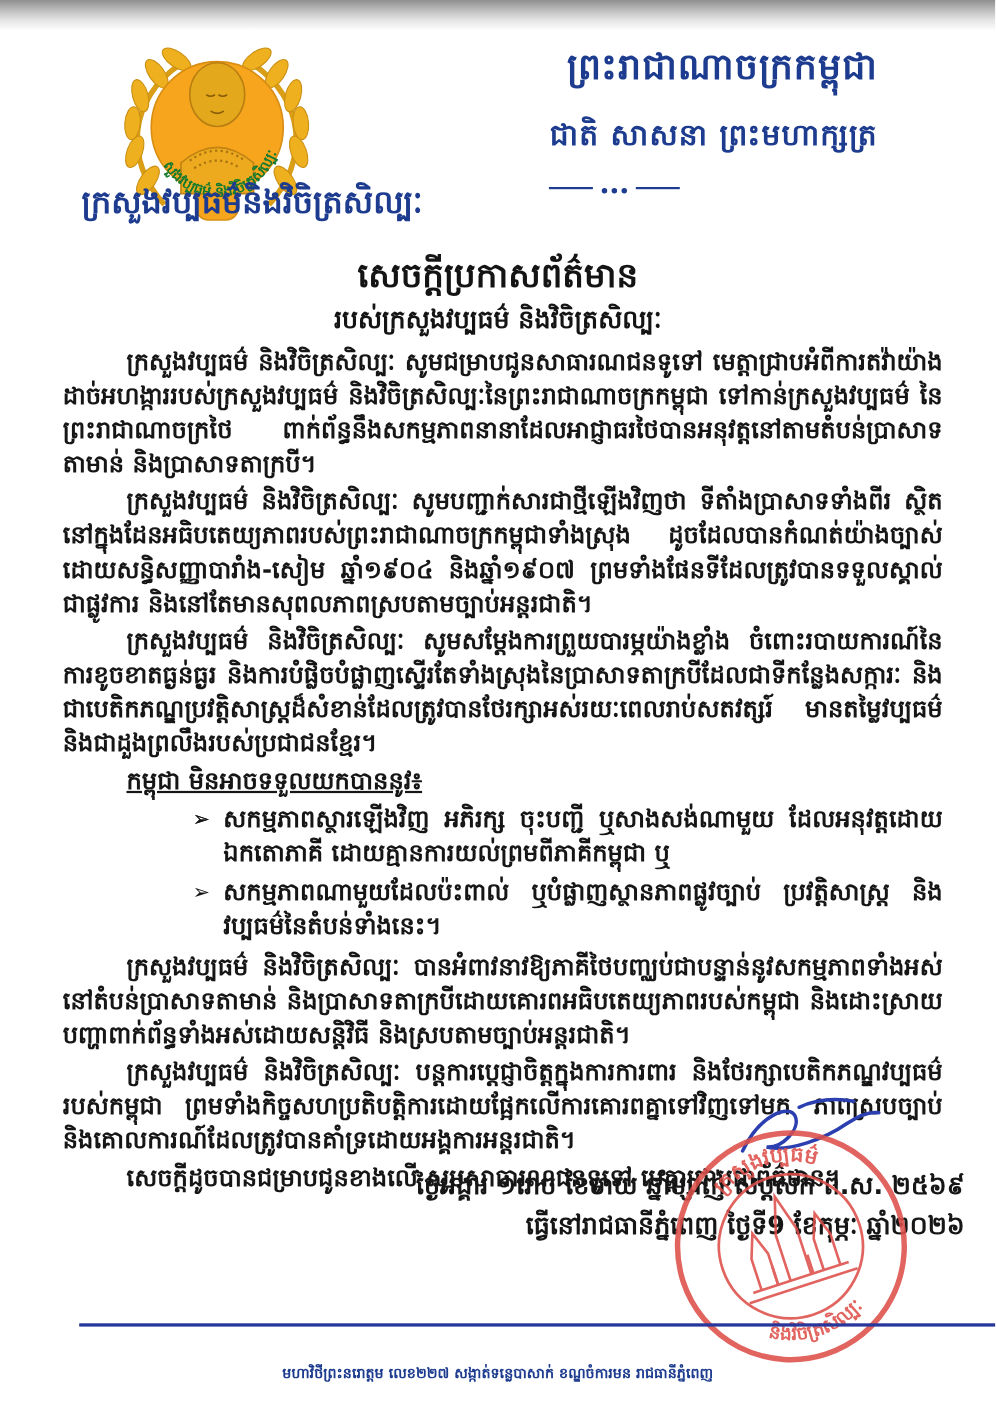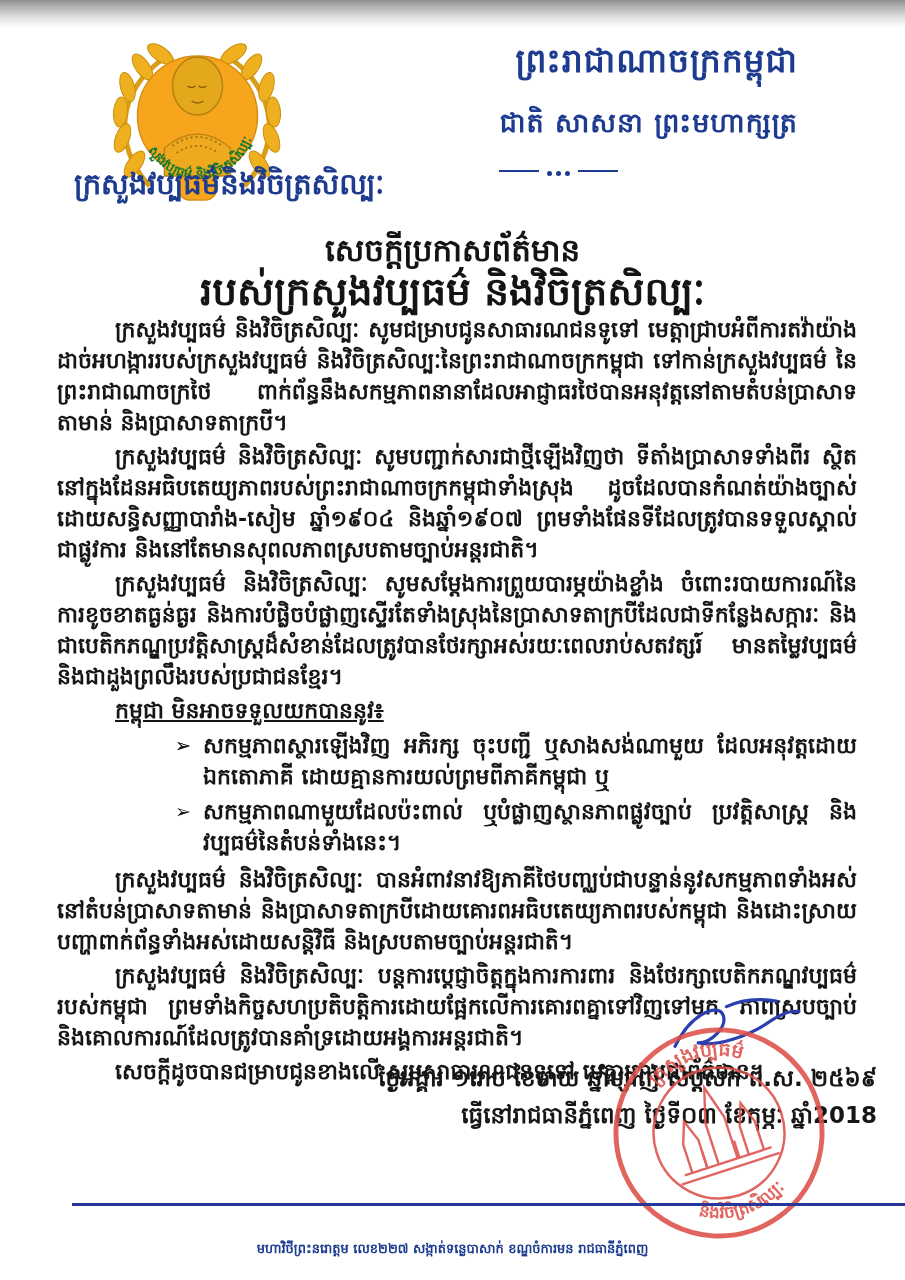--- a/index.html
+++ b/index.html
@@ -35,21 +35,21 @@
     position:absolute;left:74px;top:166px;
     font-size:29px;font-weight:bold;color:#1d3c8f;
   }
 
   
   .doc-title{
     position:absolute;top:230px;left:0;width:100%;
     text-align:center;color:#141414;font-weight:bold;
   }
   .doc-title .t1{font-size:31px;line-height:41px;font-family:Liberation Serif, serif;}
-  .doc-title .t2{font-size:39px;line-height:41px;}
+  .doc-title .t2{font-size:23px;line-height:41px;}
 
   
   .body-text{
     position:absolute;left:57px;top:314px;width:800px;
     color:#161616;font-size:22px;line-height:31px;
     text-align:justify;font-weight:600;
   }
   .body-text p{margin:0 0 3px 0;text-indent:58px;}
   .body-text p.intro{margin-top:2px;text-decoration:underline;}
   .bullet-list{list-style:none;margin:4px 0 6px 0;padding:0 0 0 118px;}
@@ -168,21 +168,21 @@
 
   <svg class="signature" viewBox="0 0 140 62">
     <g fill="none" stroke="#2b3fb0" stroke-width="3.2" stroke-linecap="round">
       <path d="M8,44 C26,12 54,4 58,16 C62,28 44,44 30,42 C50,48 84,38 104,26 C116,19 126,16 134,18"></path>
       <path d="M62,8 C78,2 96,2 112,6"></path>
     </g>
   </svg>
 
   <div class="date-block">
     <div>ថ្ងៃអង្គារ ១រោច ខែមាឃ ឆ្នាំម្សាញ់ សប្តស័ក ព.ស. ២៥៦៩</div>
-    <div>ធ្វើនៅរាជធានីភ្នំពេញ ថ្ងៃទី០៣ ខែកុម្ភៈ ឆ្នាំ2018</div>
+    <div>ធ្វើនៅរាជធានីភ្នំពេញ ថ្ងៃទី9 ខែកុម្ភៈ ឆ្នាំ២០២៦</div>
   </div>
 
   <svg class="stamp" viewBox="0 0 220 220">
     <g transform="rotate(-18 110 110)">
       <circle cx="110" cy="110" r="104" fill="none" stroke="#dd4f4a" stroke-width="5"></circle>
       <circle cx="110" cy="110" r="66" fill="none" stroke="#dd4f4a" stroke-width="2.5"></circle>
       <path id="stampTop" d="M 32,110 A 78,78 0 0 1 188,110" fill="none"></path>
       <path id="stampBottom" d="M 24,110 A 86,86 0 0 0 196,110" fill="none"></path>
       <text font-size="19" fill="#dd4f4a" font-weight="bold">
         <textPath href="#stampTop" startOffset="50%" text-anchor="middle">ក្រសួងវប្បធម៌</textPath>

